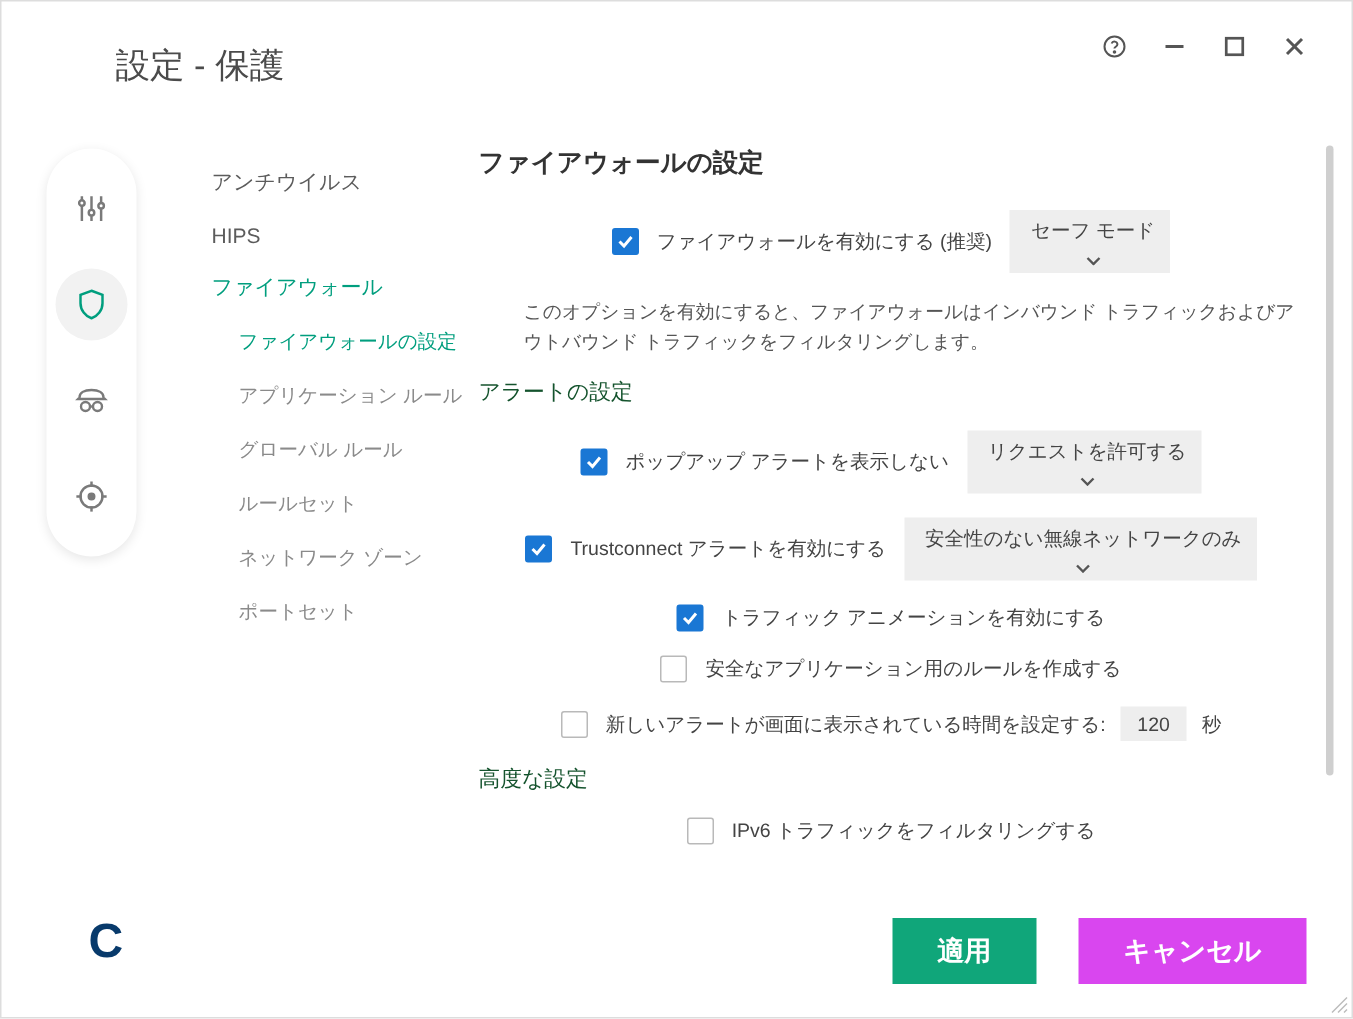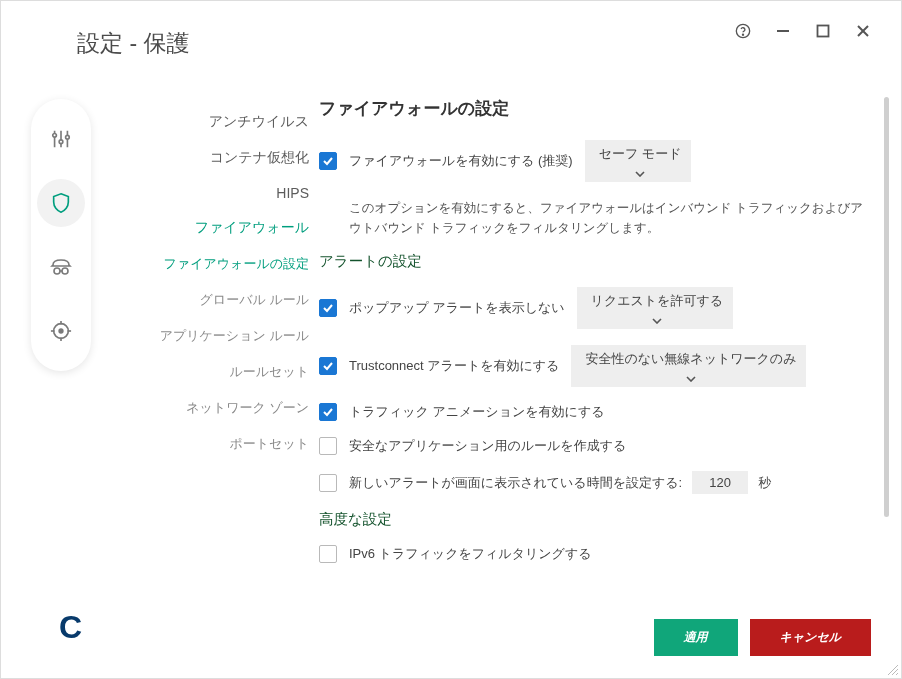--- a/index.html
+++ b/index.html
@@ -65,24 +65,23 @@
     color: #7a7a7a;
     cursor: pointer;
     margin: 6px 0;
   }
   .icon-sidebar .isb-item.active {
     background: #f2f2f2;
     color: #009e7e;
   }
   .nav-sidebar {
     position: absolute;
-    left: 128px;
+    left: 140px;
     top: 104px;
     width: 180px;
-    text-align: right;
   }
   .nav-sidebar .nav-item {
     padding: 8px 0 10px 0;
     font-size: 14px;
     color: #5c5c5c;
     cursor: pointer;
   }
   .nav-sidebar .nav-item.head-active {
     color: #009e7e;
   }
@@ -127,20 +126,21 @@
     color: #14532d;
     margin: 14px 0 16px 0;
   }
   .row {
     display: flex;
     align-items: center;
     margin-bottom: 16px;
     font-size: 13px;
     color: #444;
     flex-wrap: wrap;
+    justify-content: center;
   }
   .check {
     width: 18px;
     height: 18px;
     border-radius: 2px;
     border: 1px solid #b9b9b9;
     margin-right: 12px;
     display: inline-flex;
     align-items: center;
     justify-content: center;
@@ -172,43 +172,42 @@
     cursor: pointer;
     margin-left: 12px;
     flex-direction: column;
   }
   .dd.small { padding: 3px 8px 3px 12px; }
   .num-box {
     background: #eeeeee;
     padding: 4px 8px;
     font-size: 13px;
     color: #444;
-    width: 56px;
+    width: 44px;
     text-align: center;
     margin: 0 10px;
     display: inline-block;
   }
   .footer {
     position: absolute;
     bottom: 22px;
     right: 30px;
     display: flex;
     gap: 12px;
   }
   .btn {
     padding: 10px 30px;
-    font-size: 12px;
+    font-size: 18px;
     font-weight: 600;
     border: none;
     cursor: pointer;
     color: #fff;
-    font-style: italic;
   }
   .btn.apply { background: #10a67a; }
-  .btn.cancel { background: #b91c1c; }
+  .btn.cancel { background: #d946ef; margin-left: 16px; }
   .logo {
     position: absolute;
     left: 58px;
     bottom: 32px;
     font-size: 32px;
     font-weight: 800;
     color: #083a6b;
     font-family: Arial, sans-serif;
     letter-spacing: -1px;
   }
@@ -284,27 +283,26 @@
         <line x1="12" y1="1" x2="12" y2="5"></line>
         <line x1="12" y1="19" x2="12" y2="23"></line>
         <line x1="1" y1="12" x2="5" y2="12"></line>
         <line x1="19" y1="12" x2="23" y2="12"></line>
       </svg>
   </div>
 </div>
 
 <div class="nav-sidebar">
   <div class="nav-item">アンチウイルス</div>
-  <div class="nav-item">コンテナ仮想化</div>
   <div class="nav-item">HIPS</div>
   <div class="nav-item head-active">ファイアウォール</div>
   <div class="nav-sub">
     <div class="nav-item sub-active">ファイアウォールの設定</div>
+    <div class="nav-item">アプリケーション ルール</div>
     <div class="nav-item">グローバル ルール</div>
-    <div class="nav-item">アプリケーション ルール</div>
     <div class="nav-item">ルールセット</div>
     <div class="nav-item">ネットワーク ゾーン</div>
     <div class="nav-item">ポートセット</div>
   </div>
 </div>
 
 <div class="main">
   <h2>ファイアウォールの設定</h2>
 
   <div class="row">

